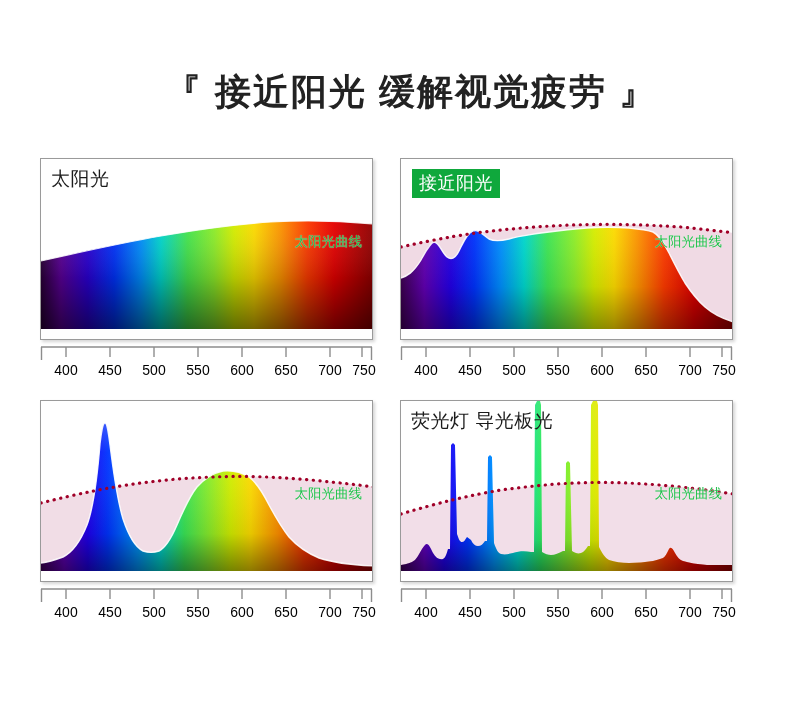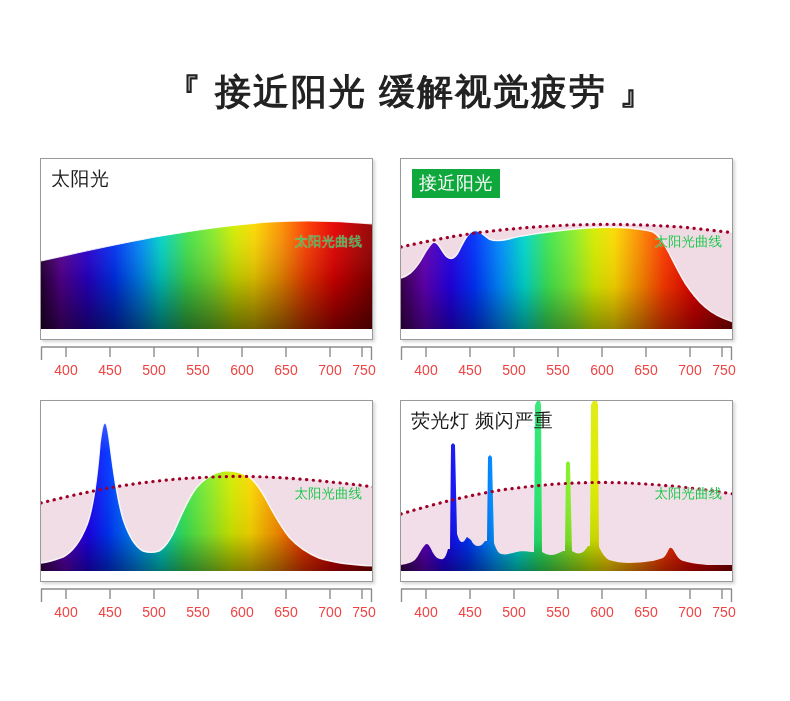--- a/index.html
+++ b/index.html
@@ -109,21 +109,21 @@
   .tick-labels {
     position: absolute;
     left: 0;
     top: 16px;
     width: 333px;
     height: 22px;
   }
   .tick-labels span {
     position: absolute;
     font-size: 14px;
-    color: #ef4444;
+    color: #000000;
     transform: translateX(-50%);
     white-space: nowrap;
   }
 </style>
 </head>
 <body>
 
 <div id="headline">『 接近阳光 缓解视觉疲劳 』</div>
 
 <div id="grid">
@@ -361,21 +361,21 @@
         <span style="left:202px">600</span>
         <span style="left:246px">650</span>
         <span style="left:290px">700</span>
         <span style="left:324px">750</span>
       </div>
     </div>
   </div>
 
   <div class="panel col2 row2">
     <div class="plot">
-      <div class="panel-title">荧光灯 频闪严重</div>
+      <div class="panel-title">荧光灯 导光板光</div>
       <div class="legend">太阳光曲线</div>
       <svg width="333" height="170" viewBox="0 0 333 170">
         <defs>
           <linearGradient id="rainbowH4" x1="0" y1="0" x2="1" y2="0">
             <stop offset="0.00" stop-color="#3c0056"></stop>
             <stop offset="0.07" stop-color="#6000bc"></stop>
             <stop offset="0.13" stop-color="#2000f0"></stop>
             <stop offset="0.20" stop-color="#0033ff"></stop>
             <stop offset="0.28" stop-color="#0095ff"></stop>
             <stop offset="0.35" stop-color="#00dcd2"></stop>

